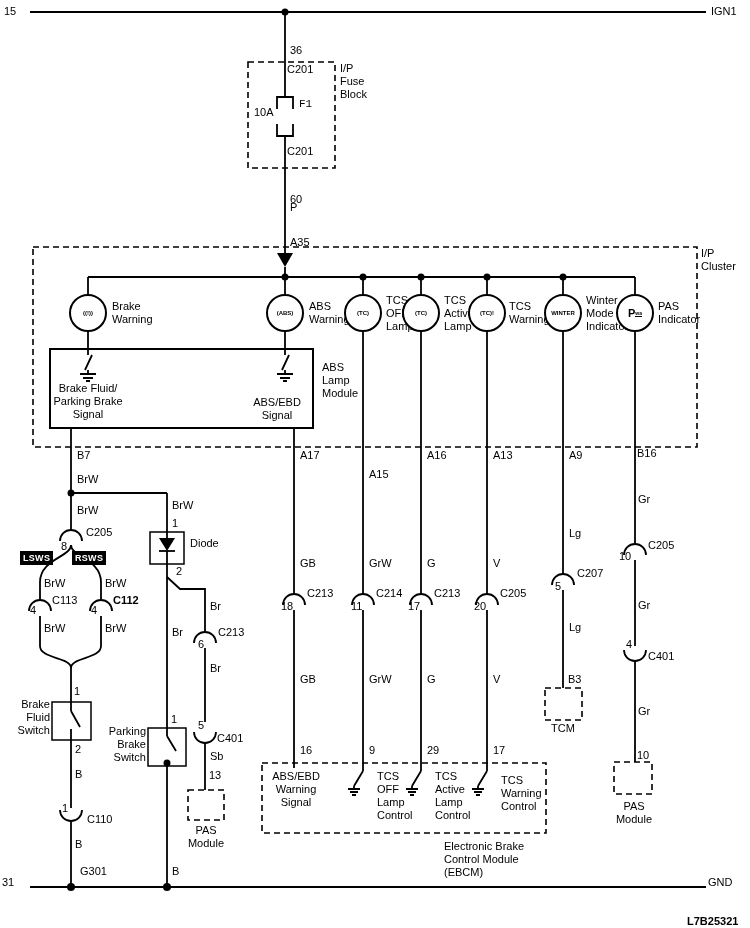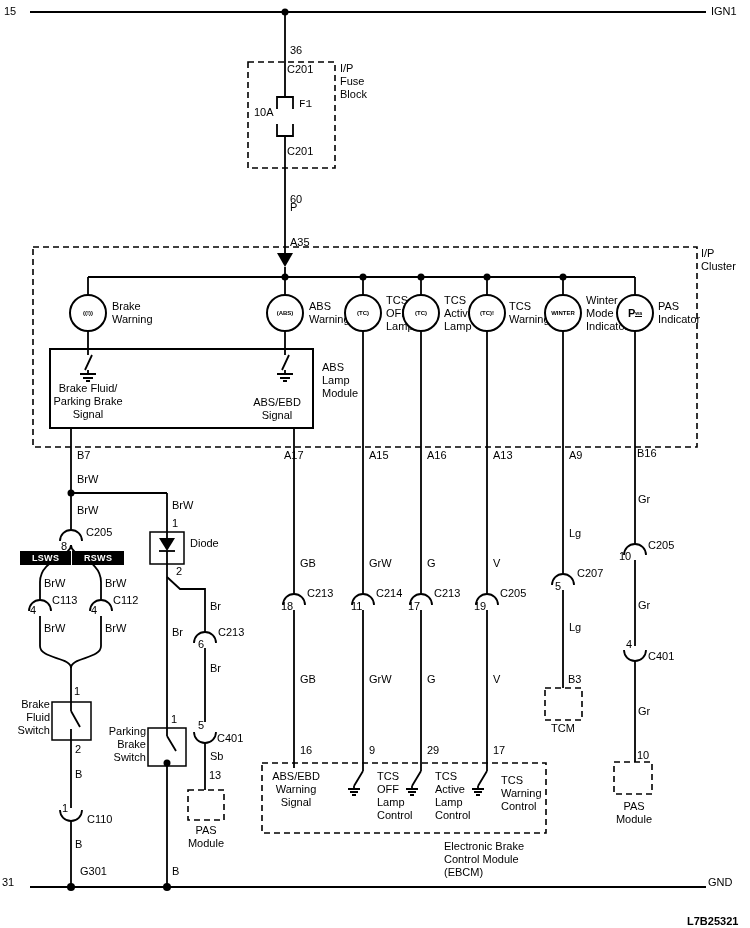--- a/index.html
+++ b/index.html
@@ -3,21 +3,21 @@
 <meta charset="utf-8">
 <style>
   html,body{margin:0;padding:0;background:#fff;}
   .stage{position:relative;width:750px;height:928px;background:#fff;
          font-family:"Liberation Sans", sans-serif;color:#000;overflow:hidden;}
   .stage svg{position:absolute;left:0;top:0;}
   .lbl{position:absolute;font-size:11px;line-height:13px;white-space:pre;color:#000;}
   .lbl.right{transform:translateX(-100%);text-align:right;}
   .lbl.center{transform:translateX(-50%);text-align:center;}
   .lbl.inv{background:#000;color:#fff;font-weight:bold;font-size:9px;line-height:14px;
-           padding:0 12px;letter-spacing:.3px;}
+           padding:0 3px;letter-spacing:.3px;}
   .lamp{position:absolute;width:38px;height:38px;border:2.5px solid #000;border-radius:50%;
         box-sizing:border-box;display:flex;align-items:center;justify-content:center;
         background:#fff;}
   .lamp .ic{font-size:6px;font-weight:bold;letter-spacing:0;white-space:nowrap;}
   .lamp .ic.big{font-size:11px;}
   .lamp .sub{font-size:5px;font-weight:bold;border-bottom:1px solid #000;vertical-align:super;}
 </style>
 </head>
 <body>
 
@@ -165,21 +165,21 @@
       <div class="lbl" style="left: 86px; top: 526px;">C205</div>
       <div class="lbl" style="left: 61px; top: 540px;">8</div>
       <div class="lbl inv" style="left: 20px; top: 551px;">LSWS</div>
       <div class="lbl inv" style="left: 72px; top: 551px;">RSWS</div>
       <div class="lbl" style="left: 44px; top: 577px;">BrW</div>
       <div class="lbl" style="left: 30px; top: 604px;">4</div>
       <div class="lbl" style="left: 52px; top: 594px;">C113</div>
       <div class="lbl" style="left: 44px; top: 622px;">BrW</div>
       <div class="lbl" style="left: 105px; top: 577px;">BrW</div>
       <div class="lbl" style="left: 91px; top: 604px;">4</div>
-      <div class="lbl" style="left: 113px; top: 594px;">C112</div>
+      <div class="lbl" style="left: 113px; top: 594px; font-weight: bold;">C112</div>
       <div class="lbl" style="left: 105px; top: 622px;">BrW</div>
       <div class="lbl" style="left: 74px; top: 685px;">1</div>
       <div class="lbl right" style="left: 50px; top: 698px;">Brake
 Fluid
 Switch</div>
       <div class="lbl" style="left: 75px; top: 743px;">2</div>
       <div class="lbl" style="left: 75px; top: 768px;">B</div>
       <div class="lbl" style="left: 62px; top: 802px;">1</div>
       <div class="lbl" style="left: 87px; top: 813px;">C110</div>
       <div class="lbl" style="left: 75px; top: 838px;">B</div>
@@ -197,42 +197,42 @@
       <div class="lbl" style="left: 210px; top: 600px;">Br</div>
       <div class="lbl" style="left: 218px; top: 626px;">C213</div>
       <div class="lbl" style="left: 198px; top: 638px;">6</div>
       <div class="lbl" style="left: 210px; top: 662px;">Br</div>
       <div class="lbl" style="left: 198px; top: 719px;">5</div>
       <div class="lbl" style="left: 217px; top: 732px;">C401</div>
       <div class="lbl" style="left: 210px; top: 750px;">Sb</div>
       <div class="lbl" style="left: 209px; top: 769px;">13</div>
       <div class="lbl center" style="left: 206px; top: 824px;">PAS
 Module</div>
-      <div class="lbl" style="left: 284px; top: 449px;">A17</div>
+      <div class="lbl" style="left: 300px; top: 449px;">A17</div>
       <div class="lbl" style="left: 300px; top: 557px;">GB</div>
       <div class="lbl" style="left: 307px; top: 587px;">C213</div>
       <div class="lbl" style="left: 281px; top: 600px;">18</div>
       <div class="lbl" style="left: 300px; top: 673px;">GB</div>
       <div class="lbl" style="left: 300px; top: 744px;">16</div>
-      <div class="lbl" style="left: 369px; top: 449px;">A15</div>
+      <div class="lbl" style="left: 369px; top: 468px;">A15</div>
       <div class="lbl" style="left: 369px; top: 557px;">GrW</div>
       <div class="lbl" style="left: 376px; top: 587px;">C214</div>
       <div class="lbl" style="left: 351px; top: 600px;">11</div>
       <div class="lbl" style="left: 369px; top: 673px;">GrW</div>
       <div class="lbl" style="left: 369px; top: 744px;">9</div>
       <div class="lbl" style="left: 427px; top: 449px;">A16</div>
       <div class="lbl" style="left: 427px; top: 557px;">G</div>
       <div class="lbl" style="left: 434px; top: 587px;">C213</div>
       <div class="lbl" style="left: 408px; top: 600px;">17</div>
       <div class="lbl" style="left: 427px; top: 673px;">G</div>
       <div class="lbl" style="left: 427px; top: 744px;">29</div>
       <div class="lbl" style="left: 493px; top: 449px;">A13</div>
       <div class="lbl" style="left: 493px; top: 557px;">V</div>
       <div class="lbl" style="left: 500px; top: 587px;">C205</div>
-      <div class="lbl" style="left: 474px; top: 600px;">19</div>
+      <div class="lbl" style="left: 474px; top: 600px;">20</div>
       <div class="lbl" style="left: 493px; top: 673px;">V</div>
       <div class="lbl" style="left: 493px; top: 744px;">17</div>
       <div class="lbl center" style="left: 296px; top: 770px;">ABS/EBD
 Warning
 Signal</div>
       <div class="lbl" style="left: 377px; top: 770px;">TCS
 OFF
 Lamp
 Control</div>
       <div class="lbl" style="left: 435px; top: 770px;">TCS

